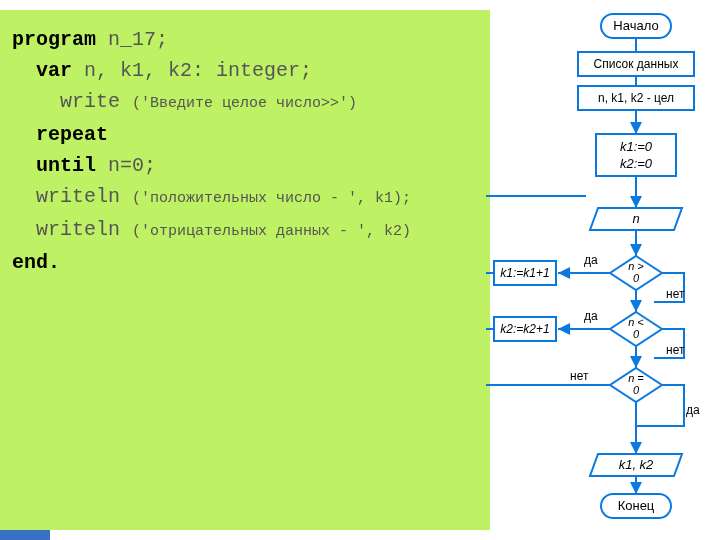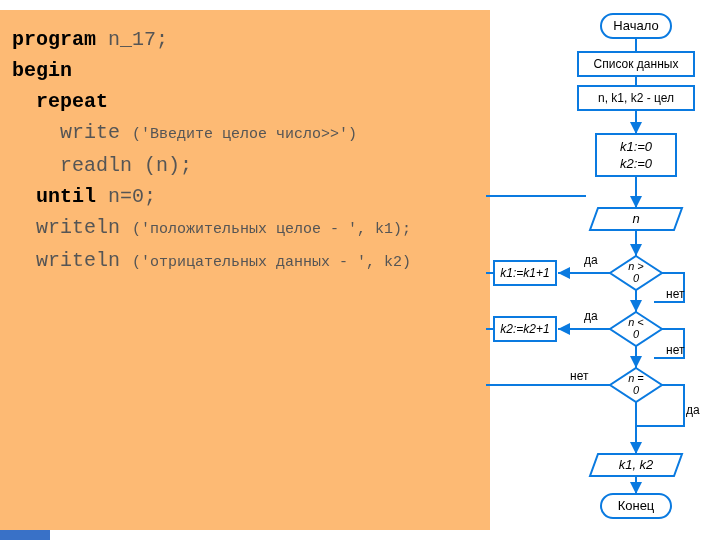--- a/index.html
+++ b/index.html
@@ -9,21 +9,21 @@
     height: 540px;
     background: #fff;
     font-family: "Courier New", monospace;
     overflow: hidden;
     position: relative;
   }
   .codebg {
     position: absolute;
     left: 0; top: 10px;
     width: 490px; height: 520px;
-    background: #fdba74;
+    background: #bef264;
     padding: 14px 6px 6px 12px;
   }
   .code-line {
     font-size: 20px;
     line-height: 31px;
     white-space: pre;
     color: #555;
   }
   .kw { color: #000; font-weight: bold; }
   .sm { font-size: 15px; }
@@ -44,27 +44,27 @@
     background: #3971c7;
   }
 </style>
 </head>
 <body>
 
 <div class="leftbar"></div>
 
 <div class="codebg">
   <div class="code-line"><span class="kw">program</span><span> n_17;</span></div>
-  <div class="code-line"><span class="kw">begin</span></div>
+  <div class="code-line">  <span class="kw">var</span><span> n, k1, k2: integer;</span></div>
+  <div class="code-line"><span>    write </span><span class="sm">('Введите целое число&gt;&gt;')</span></div>
   <div class="code-line">  <span class="kw">repeat</span></div>
-  <div class="code-line"><span>    write </span><span class="sm">('Введите целое число&gt;&gt;')</span></div>
-  <div class="code-line">    readln (n);</div>
   <div class="code-line">  <span class="kw">until</span><span> n=0;</span></div>
-  <div class="code-line"><span>  writeln </span><span class="sm">('положительных целое - ', k1);</span></div>
+  <div class="code-line"><span>  writeln </span><span class="sm">('положительных число - ', k1);</span></div>
   <div class="code-line"><span>  writeln </span><span class="sm">('отрицательных данных - ', k2)</span></div>
+  <div class="code-line"><span class="kw">end.</span></div>
 </div>
 
 <svg class="flow" viewBox="0 0 232 530">
   <defs>
     <marker id="ah" markerWidth="8" markerHeight="8" refX="6" refY="3" orient="auto">
       <path d="M0,0 L6,3 L0,6 Z" fill="#0a7ae0"></path>
     </marker>
   </defs>
 
   <line class="arr" x1="150" y1="32" x2="150" y2="46"></line>

